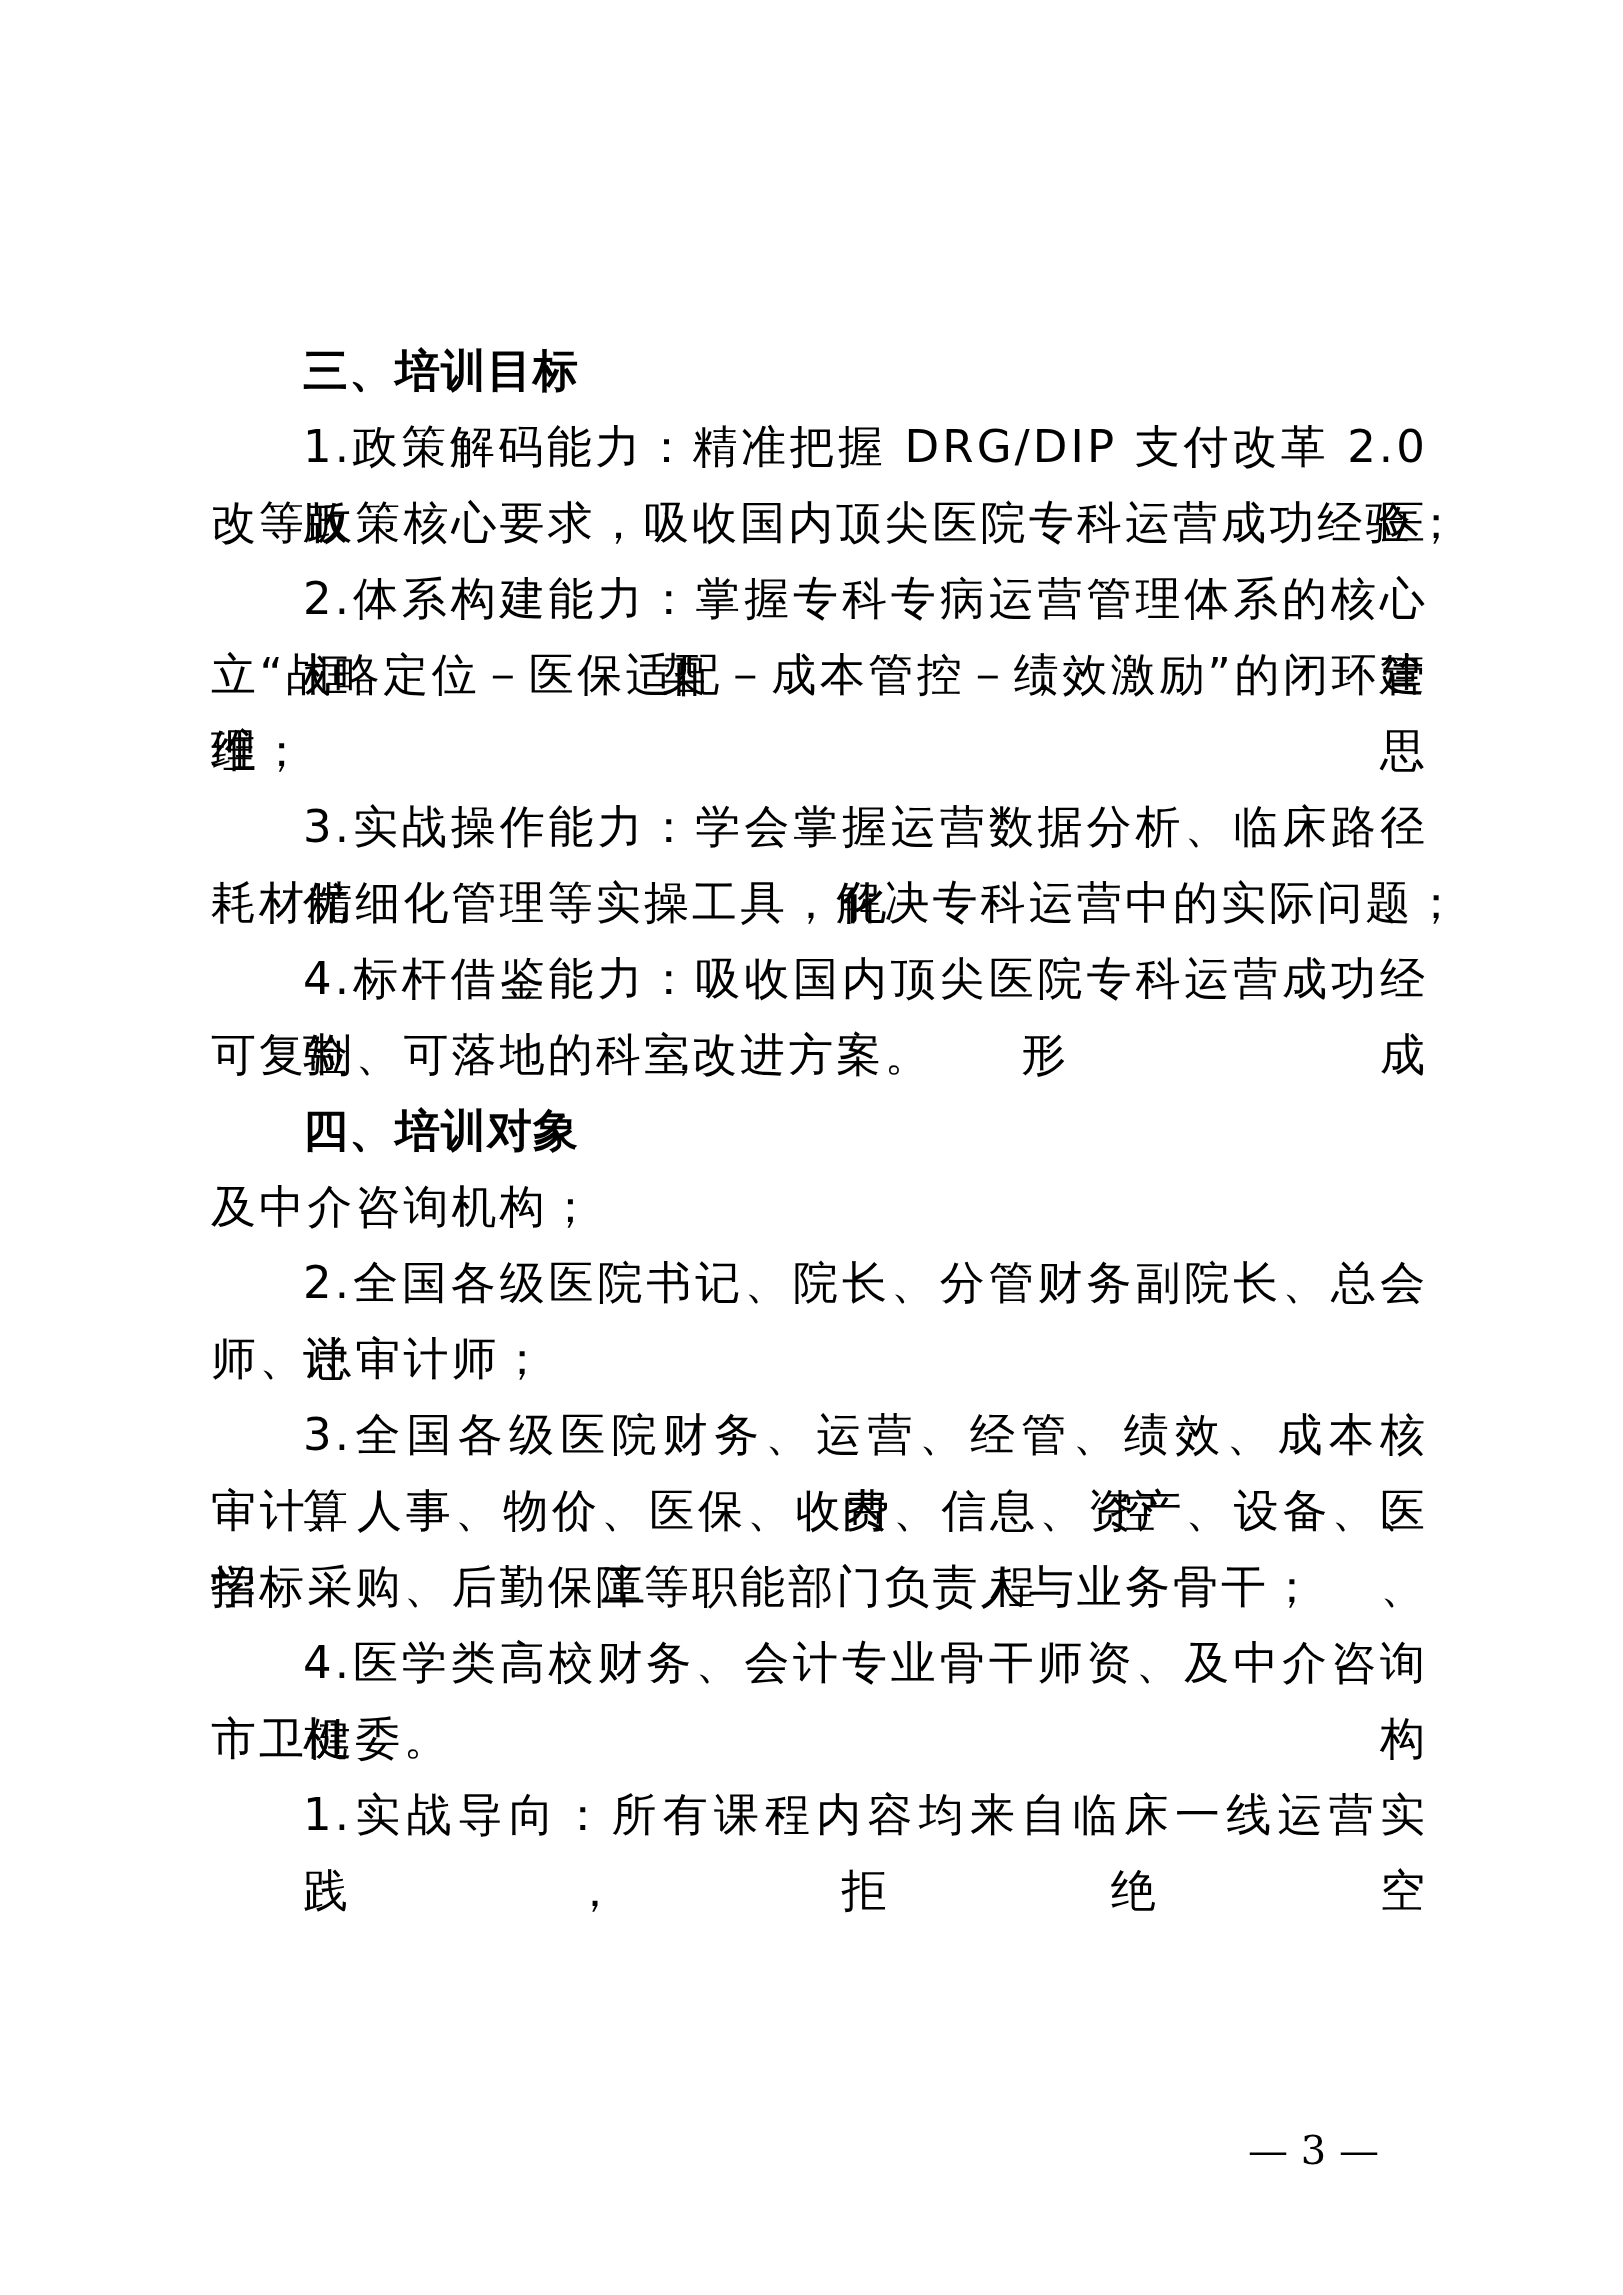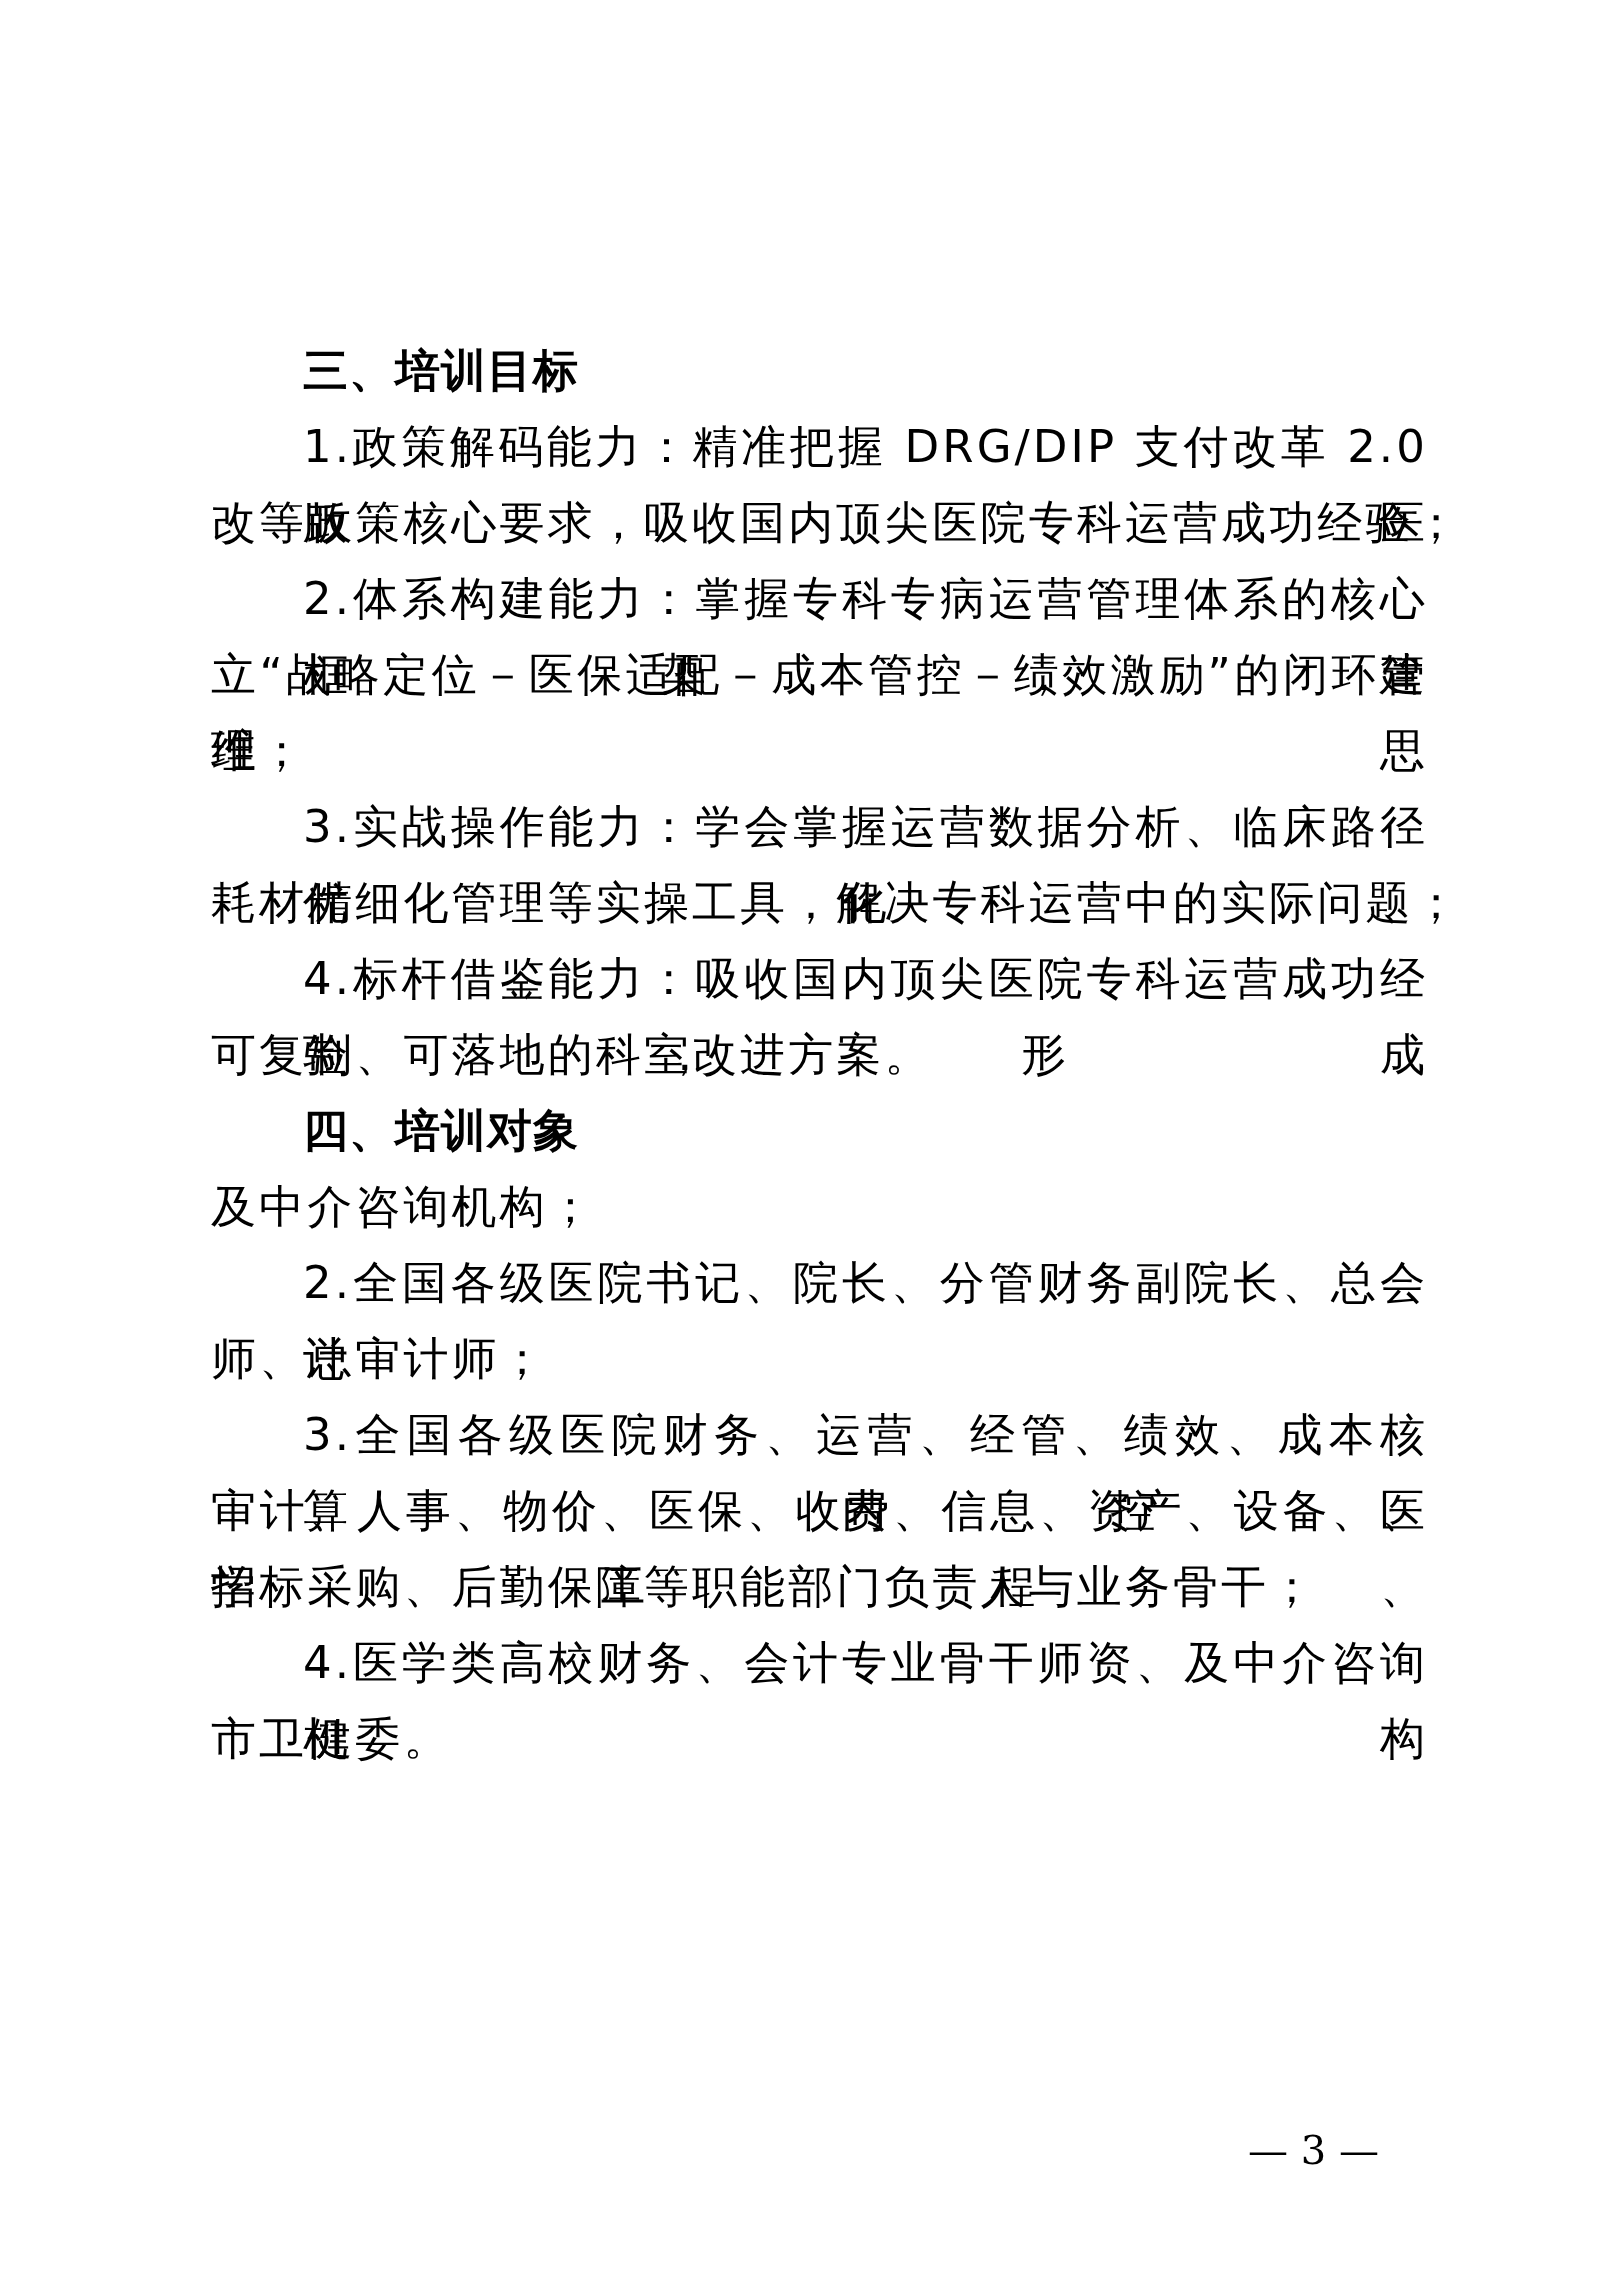--- a/index.html
+++ b/index.html
@@ -57,17 +57,18 @@
     <div class="line">师、总审计师；</div>
 
     <div class="line indent justify">3.全国各级医院财务、运营、经管、绩效、成本核算、内控、</div>
     <div class="line justify">审计、人事、物价、医保、收费、信息、资产、设备、医学工程、</div>
     <div class="line">招标采购、后勤保障等职能部门负责人与业务骨干；</div>
 
     <div class="line indent justify">4.医学类高校财务、会计专业骨干师资、及中介咨询机构</div>
     <div class="line">市卫健委。</div>
 
 
+    <div class="line indent justify">1.实战导向：所有课程内容均来自临床一线运营实践，拒绝空</div>
   </div>
 
   <div class="page-number">— 3 —</div>
 </div>
 
 
 </body></html>

